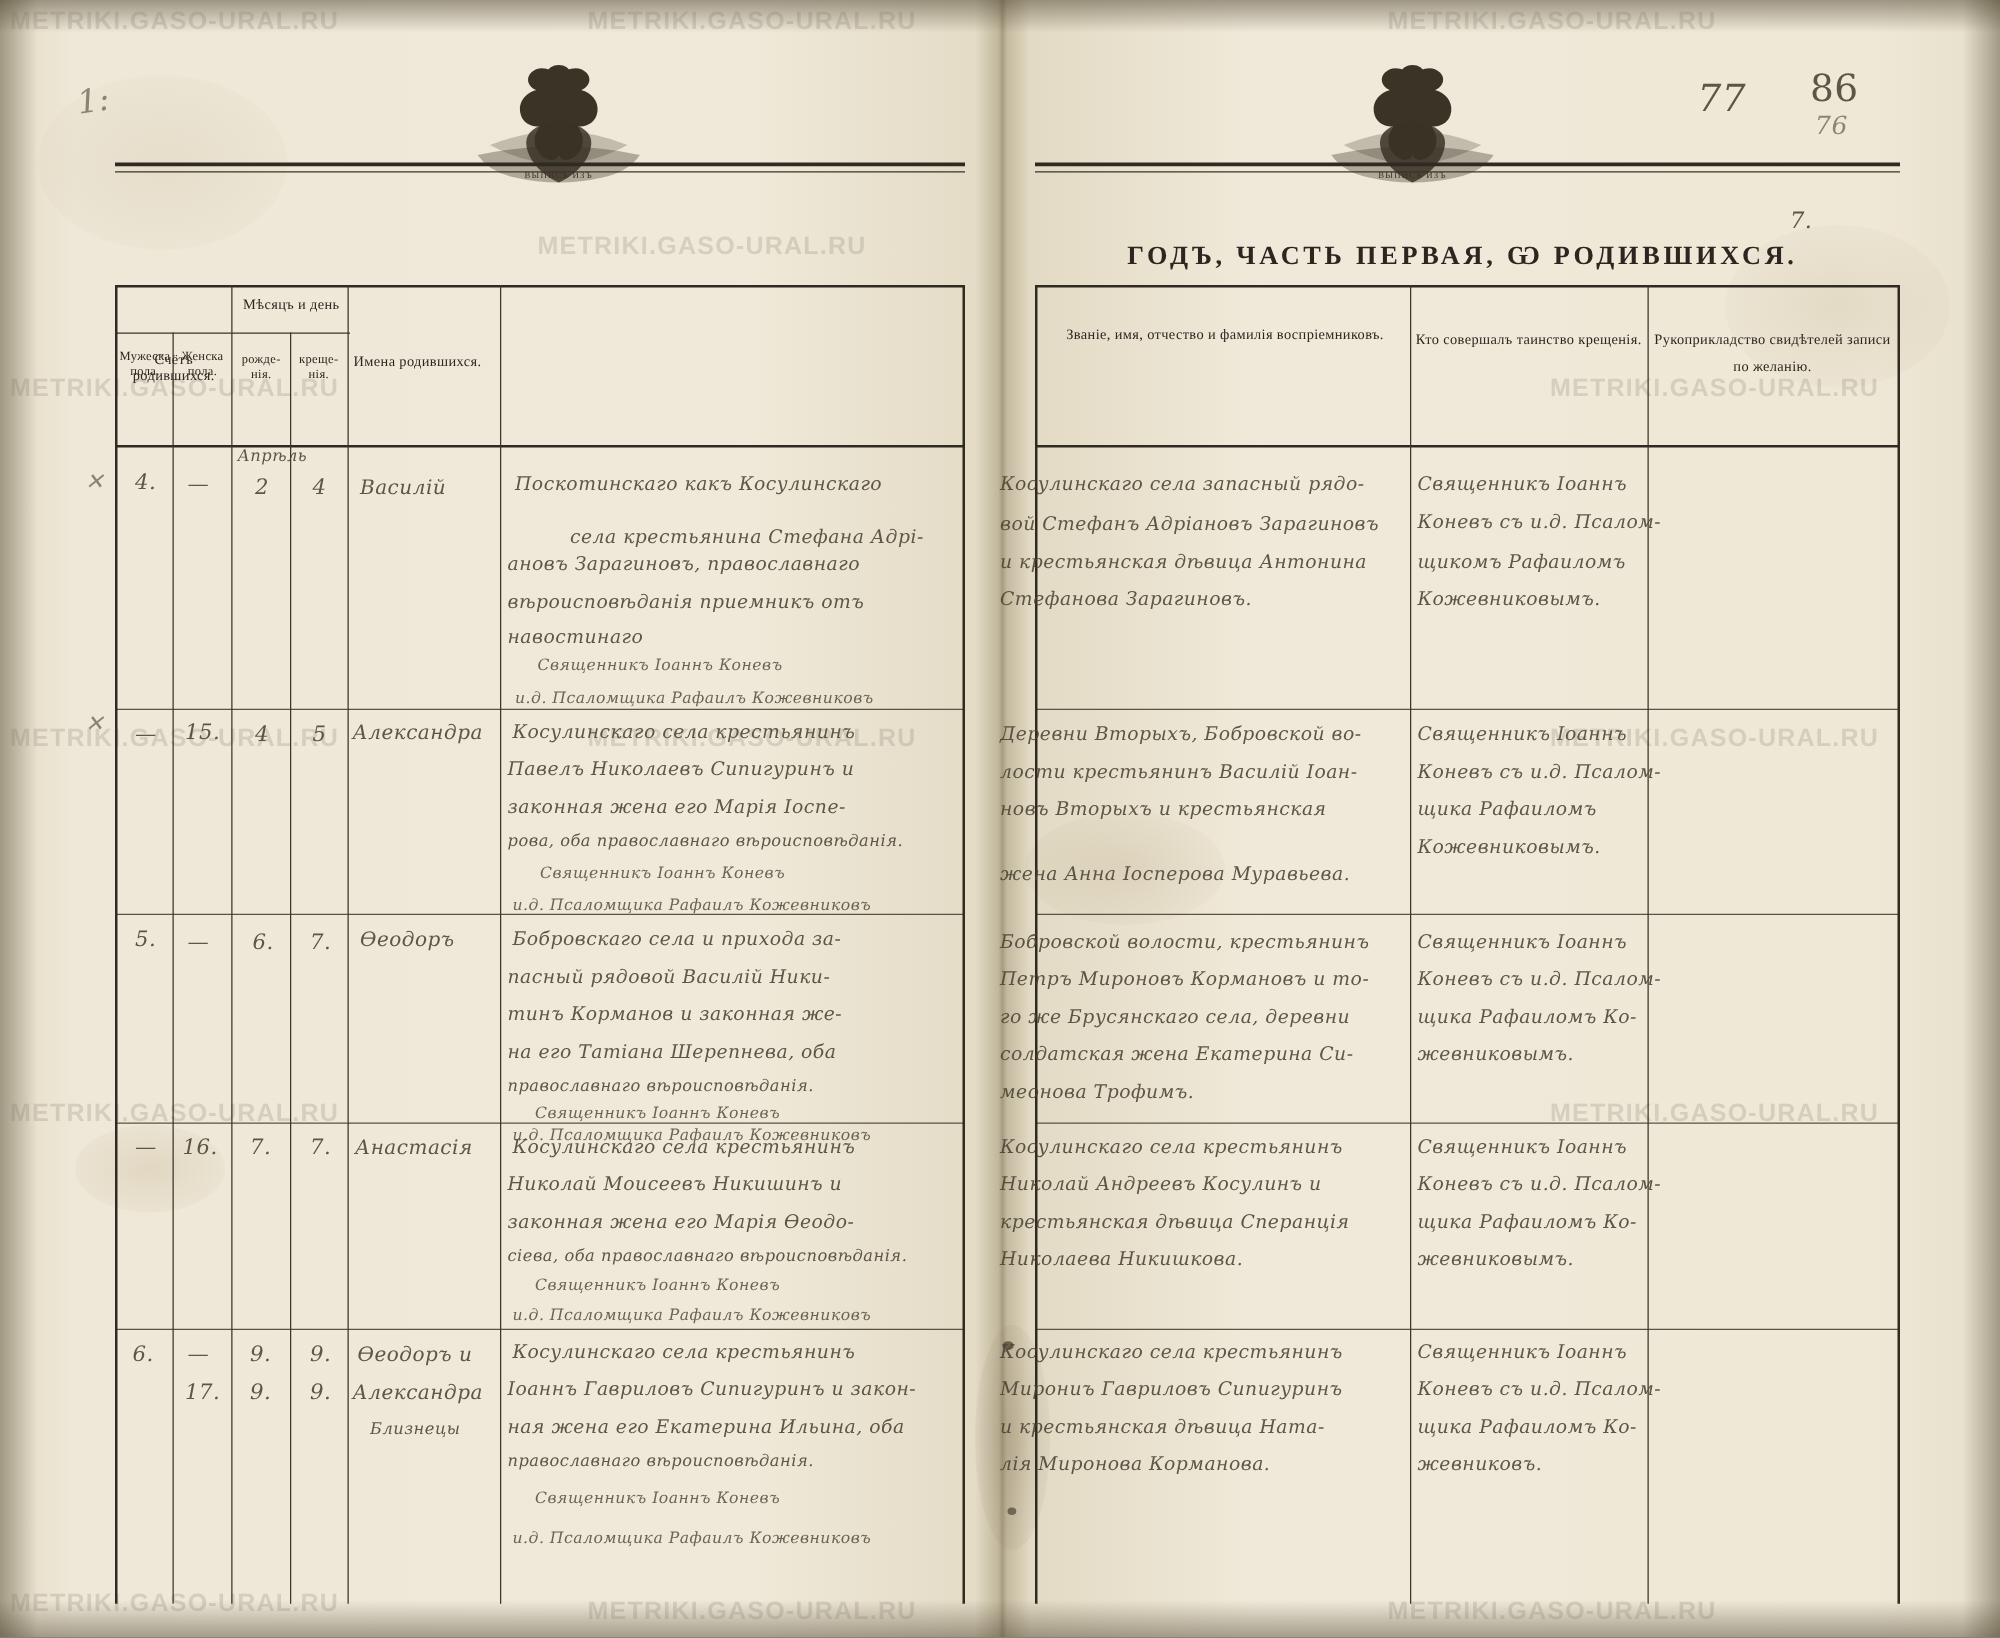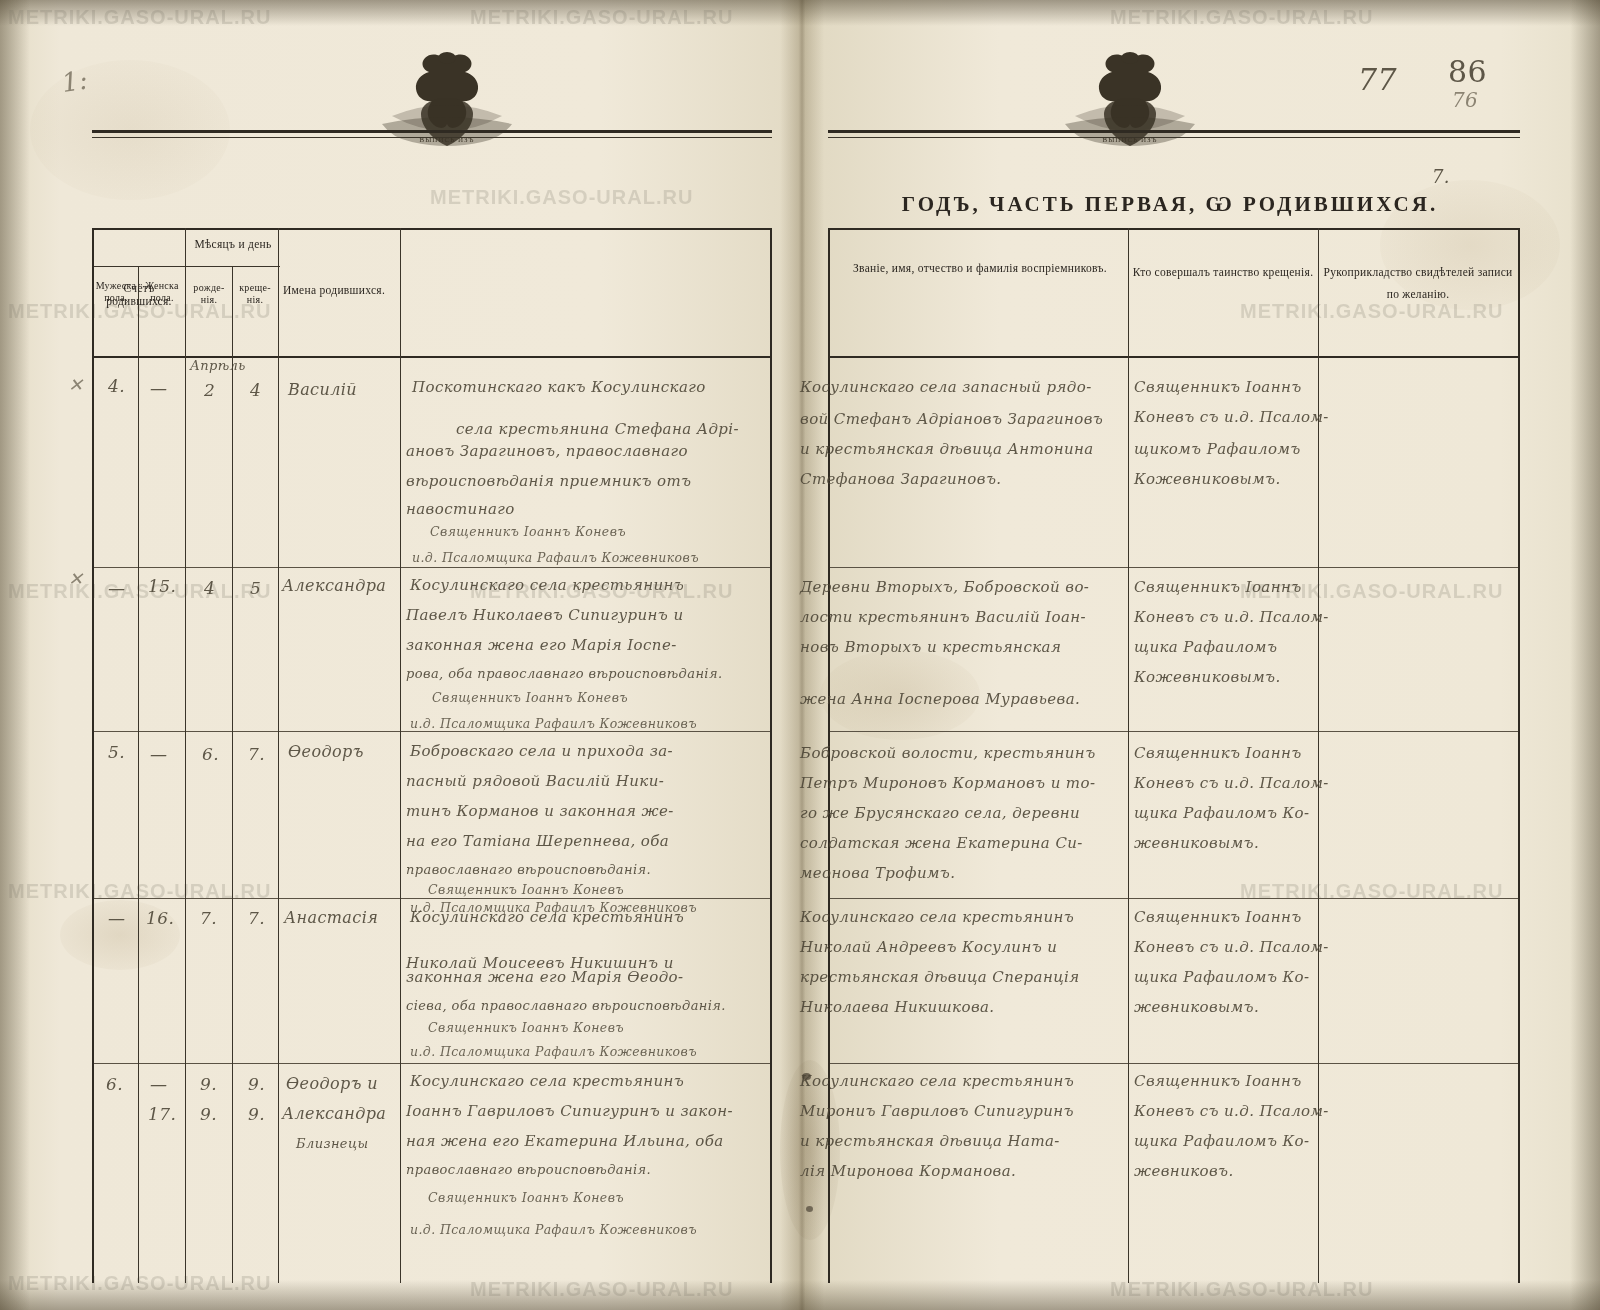--- a/index.html
+++ b/index.html
@@ -290,21 +290,21 @@
   <div class="hw" style="left:1134px;top:804px;">щика Рафаиломъ Ко-</div>
   <div class="hw" style="left:1134px;top:834px;">жевниковымъ.</div>
   <div class="hw" style="left:1326px;top:744px;"></div>
 
   <div class="hw num" style="left:108px;top:908px;">—</div>
   <div class="hw num" style="left:146px;top:908px;">16.</div>
   <div class="hw num" style="left:200px;top:908px;">7.</div>
   <div class="hw num" style="left:248px;top:908px;">7.</div>
   <div class="hw name" style="left:284px;top:908px;">Анастасія</div>
   <div class="hw" style="left:410px;top:908px;">Косулинскаго села крестьянинъ</div>
-  <div class="hw" style="left:406px;top:938px;margin-top:16px;">Николай Моисеевъ Никишинъ и</div>
+  <div class="hw" style="left:406px;top:938px;">Николай Моисеевъ Никишинъ и</div>
   <div class="hw" style="left:406px;top:968px;">законная жена его Марія Ѳеодо-</div>
   <div class="hw sm" style="left:406px;top:998px;">сіева, оба православнаго вѣроисповѣданія.</div>
   <div class="hw sig" style="left:428px;top:1020px;">Священникъ Іоаннъ Коневъ</div>
   <div class="hw sig" style="left:410px;top:1044px;">и.д. Псаломщика Рафаилъ Кожевниковъ</div>
   <div class="hw" style="left:800px;top:908px;">Косулинскаго села крестьянинъ</div>
   <div class="hw" style="left:800px;top:938px;">Николай Андреевъ Косулинъ и</div>
   <div class="hw" style="left:800px;top:968px;">крестьянская дѣвица Сперанція</div>
   <div class="hw" style="left:800px;top:998px;">Николаева Никишкова.</div>
   <div class="hw" style="left:1134px;top:908px;">Священникъ Іоаннъ</div>
   <div class="hw" style="left:1134px;top:938px;">Коневъ съ и.д. Псалом-</div>

